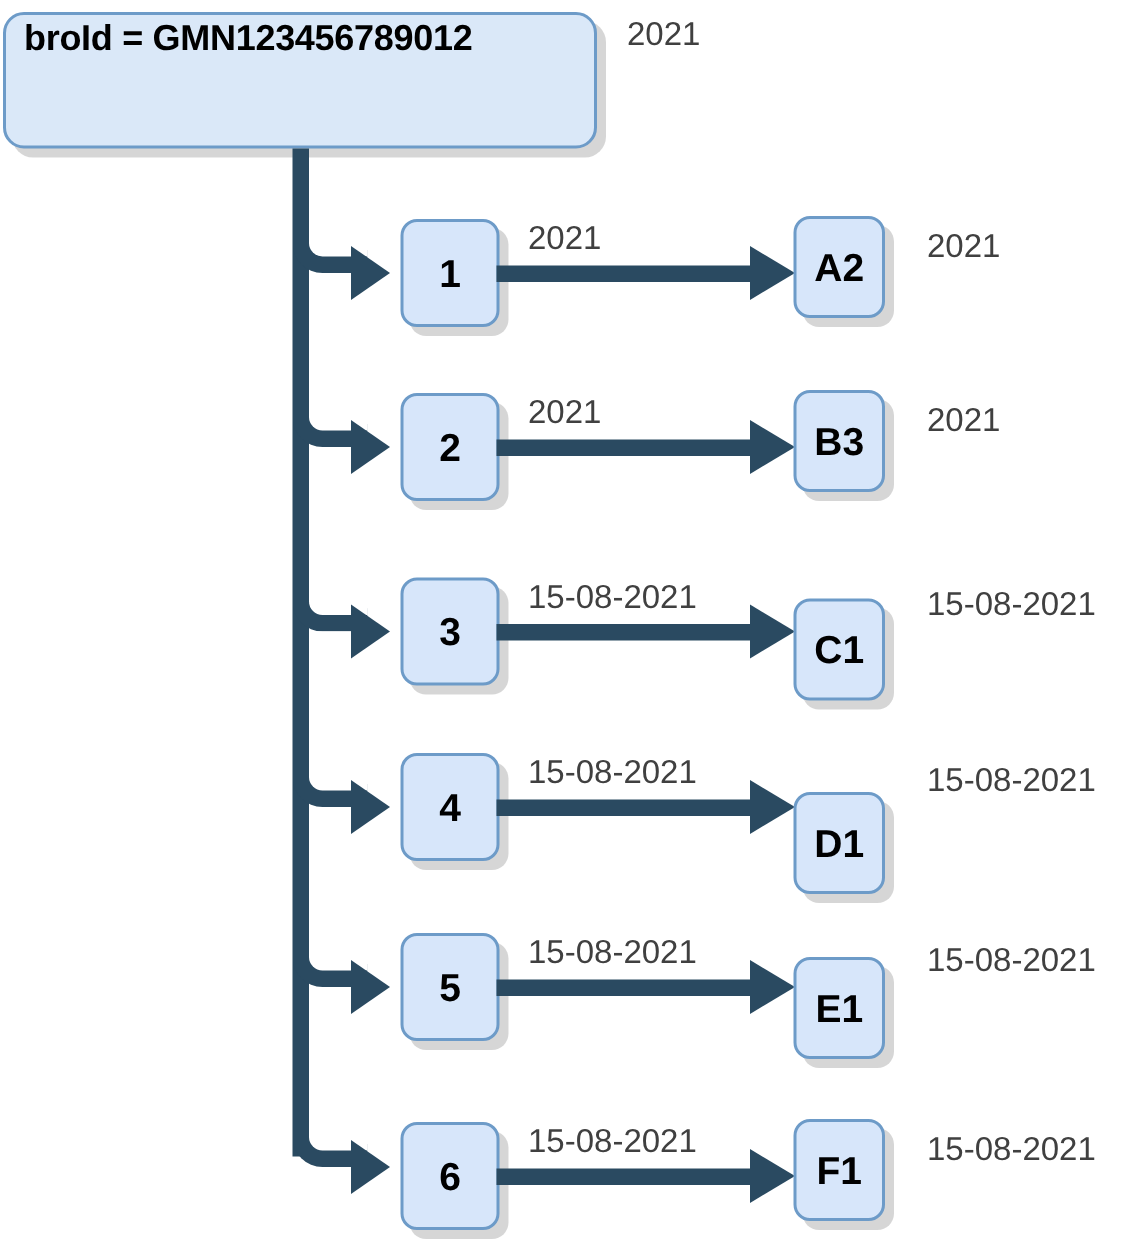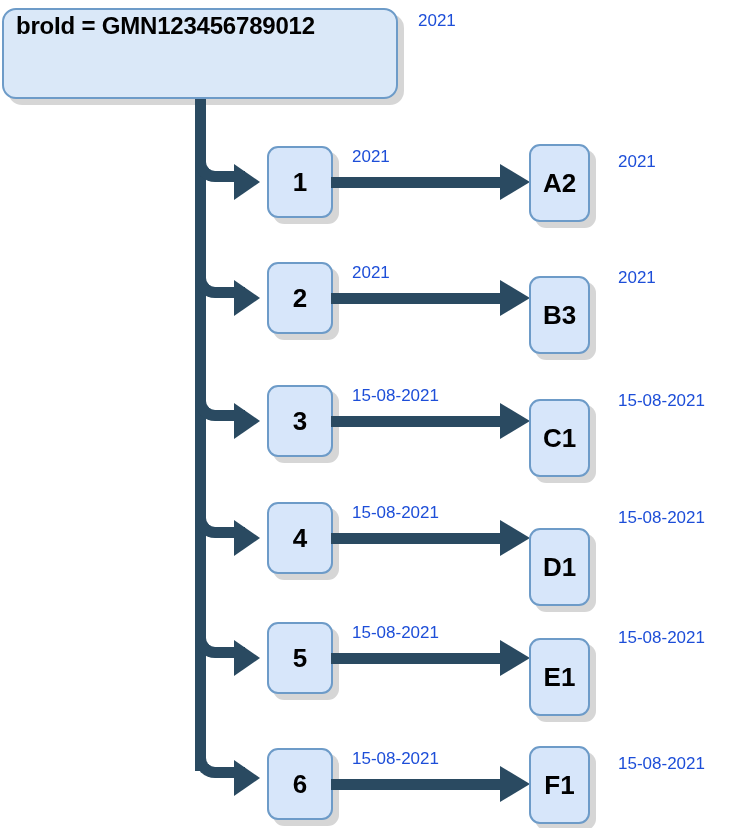--- a/index.html
+++ b/index.html
@@ -60,21 +60,21 @@
     color: #000000;
   }
   .node-num {
     left: 267px;
     width: 66px;
     height: 72px;
   }
   .node-letter {
     left: 529px;
     width: 61px;
-    height: 78px;
+    height: 68px;
   }
 
   
   .trunk {
     position: absolute;
     left: 195px;
     top: 99px;
     width: 11px;
     background: #2a4a61;
   }
@@ -111,22 +111,22 @@
     width: 0;
     height: 0;
     border-top: 18px solid transparent;
     border-bottom: 18px solid transparent;
     border-left: 30px solid #2a4a61;
   }
 
   
   .label {
     position: absolute;
-    font-size: 17px;
-    color: #1d4ed8;
+    font-size: 22px;
+    color: #404040;
     white-space: nowrap;
     line-height: 1;
   }
   .mid-label { left: 352px; }
   .right-label { left: 618px; }
   .header-label {
     left: 418px;
     top: 12px;
   }
 </style>
@@ -150,21 +150,21 @@
   <div class="label mid-label" style="top:148px;">2021</div>
   <div class="node-box node-letter" style="top:144px;">A2</div>
   <div class="label right-label" style="top:153px;">2021</div>
 
   <div class="branch" style="top:262px;"></div>
   <div class="branch-head" style="left:234px;top:280px;"></div>
   <div class="node-box node-num" style="top:262px;">2</div>
   <div class="arrow-shaft" style="top:293px;"></div>
   <div class="arrow-head" style="top:280px;"></div>
   <div class="label mid-label" style="top:264px;">2021</div>
-  <div class="node-box node-letter" style="top:276px;">B3</div>
+  <div class="node-box node-letter" style="top:260px;">B3</div>
   <div class="label right-label" style="top:269px;">2021</div>
 
   <div class="branch" style="top:385px;"></div>
   <div class="branch-head" style="left:234px;top:403px;"></div>
   <div class="node-box node-num" style="top:385px;">3</div>
   <div class="arrow-shaft" style="top:416px;"></div>
   <div class="arrow-head" style="top:403px;"></div>
   <div class="label mid-label" style="top:387px;">15-08-2021</div>
   <div class="node-box node-letter" style="top:383px;margin-top:16px;">C1</div>
   <div class="label right-label" style="top:392px;">15-08-2021</div>

